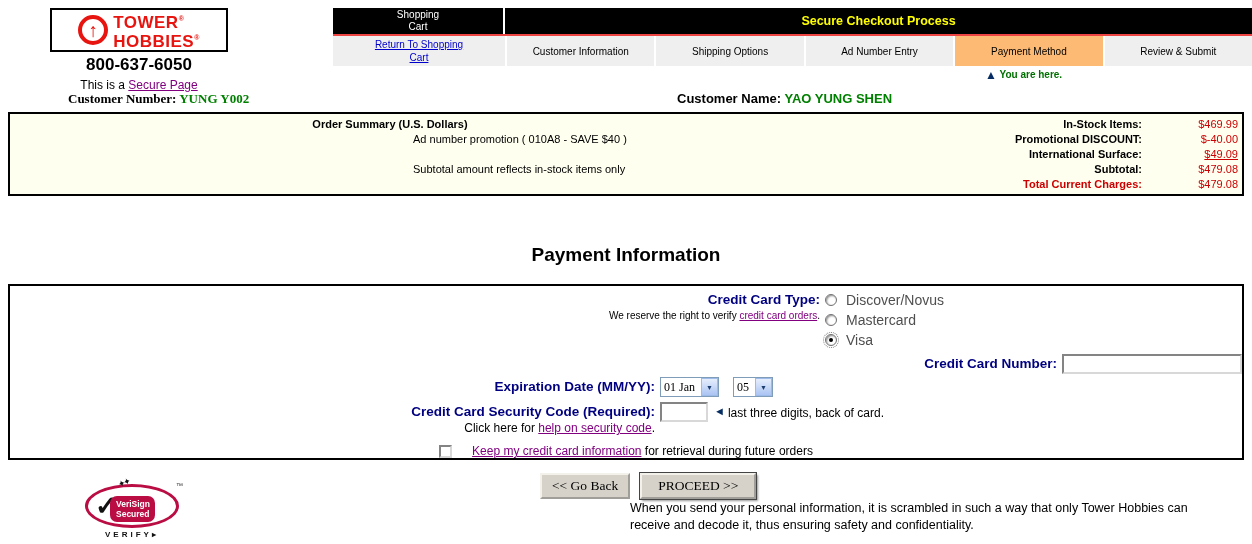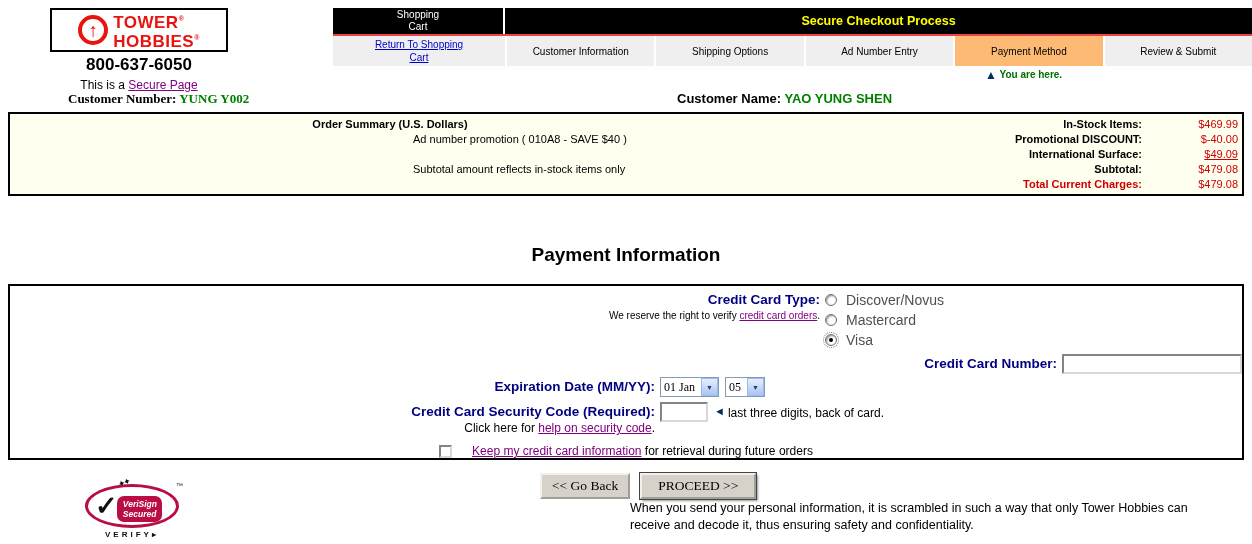--- a/index.html
+++ b/index.html
@@ -98,22 +98,22 @@
   .win-btn { font-family:"Liberation Serif",serif; font-size:13.5px; color:#000; background:#d6d2ca;
              border:2px outset #f4f1ea; padding:3px 10px; cursor:pointer; }
   .win-btn.proceed { margin-left:10px; padding:3px 16px; box-shadow:0 0 0 1px #444, 2px 2px 2px #999; }
   .privacy { position:absolute; left:630px; top:500px; width:600px; font-size:12.5px; line-height:17px; }
 
   .verisign { position:absolute; left:85px; top:484px; width:100px; }
   .vs-oval { width:94px; height:44px; border:3px solid #b90d44; border-radius:50%; background:#fff;
              position:relative; display:flex; align-items:center; }
   .vs-check { font-size:27px; font-weight:bold; color:#111; margin-left:7px; line-height:1; }
   .vs-sparkle { position:absolute; left:30px; top:-9px; font-size:9px; color:#111; transform:rotate(-20deg); letter-spacing:-2px;}
-  .vs-label { position:absolute; right:14px; top:9px; background:#b90d44; border-radius:7px;
-              color:#fff; font-size:8.5px; font-weight:bold; line-height:10px; padding:3px 5px 3px 6px; text-align:left;font-style:italic; }
+  .vs-label { position:absolute; right:21px; top:9px; background:#b90d44; border-radius:7px;
+              color:#fff; font-size:8.5px; font-weight:bold; line-height:10px; padding:3px 5px 3px 6px; text-align:left; }
   .vs-tm { position:absolute; right:-7px; top:-5px; font-size:7px; color:#333; }
   .vs-verify { width:94px; text-align:center; font-size:8px; font-weight:bold; letter-spacing:3px;
                margin-top:2px; color:#111; }
 </style>
 </head>
 <body>
 
 <div class="page">
 
   <div class="brand">
@@ -243,21 +243,21 @@
         </div>
       <div class="pcontent">
         <input class="win-input cc-input" type="text" value="" style="">
       </div>
     </div>
 
     <div class="prow" style="margin-top:3px;">
       <div class="plabel-col">
           <div class="plabel">Expiration Date (MM/YY):</div>
         </div>
-      <div class="pcontent" style="display:flex; gap:6px; align-items:center;">
+      <div class="pcontent" style="display:flex; gap:14px; align-items:center;">
         <span class="win-select">
           <span class="val">01 Jan</span>
           <span class="dd-btn">▼</span>
         </span>
         <span class="win-select">
           <span class="val">05</span>
           <span class="dd-btn">▼</span>
         </span>
       </div>
     </div>

